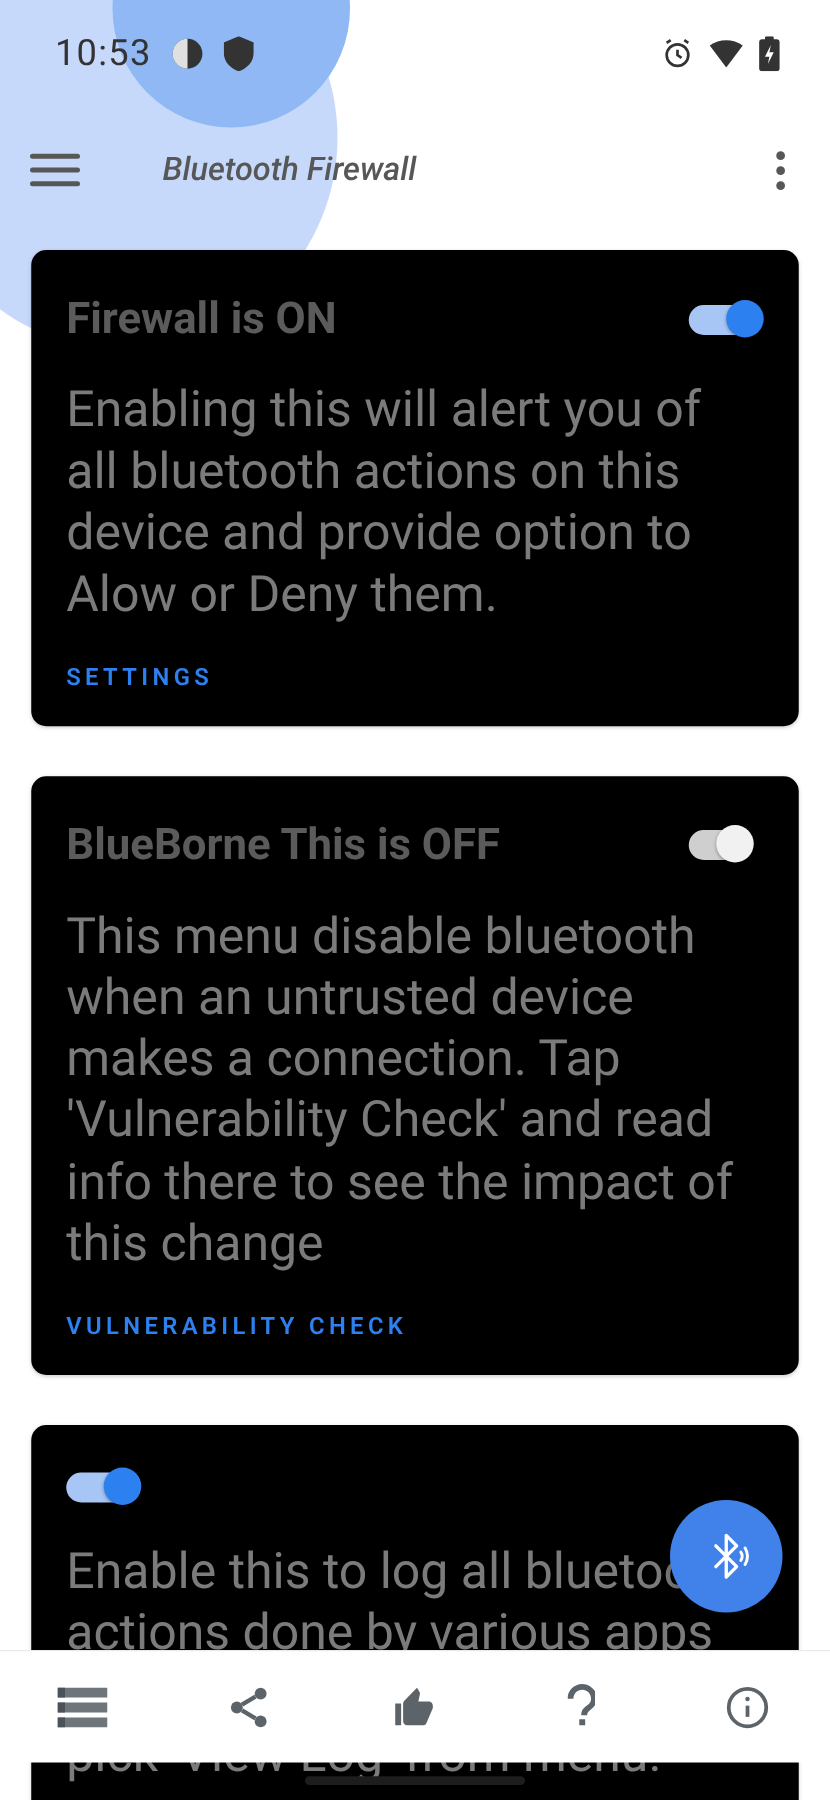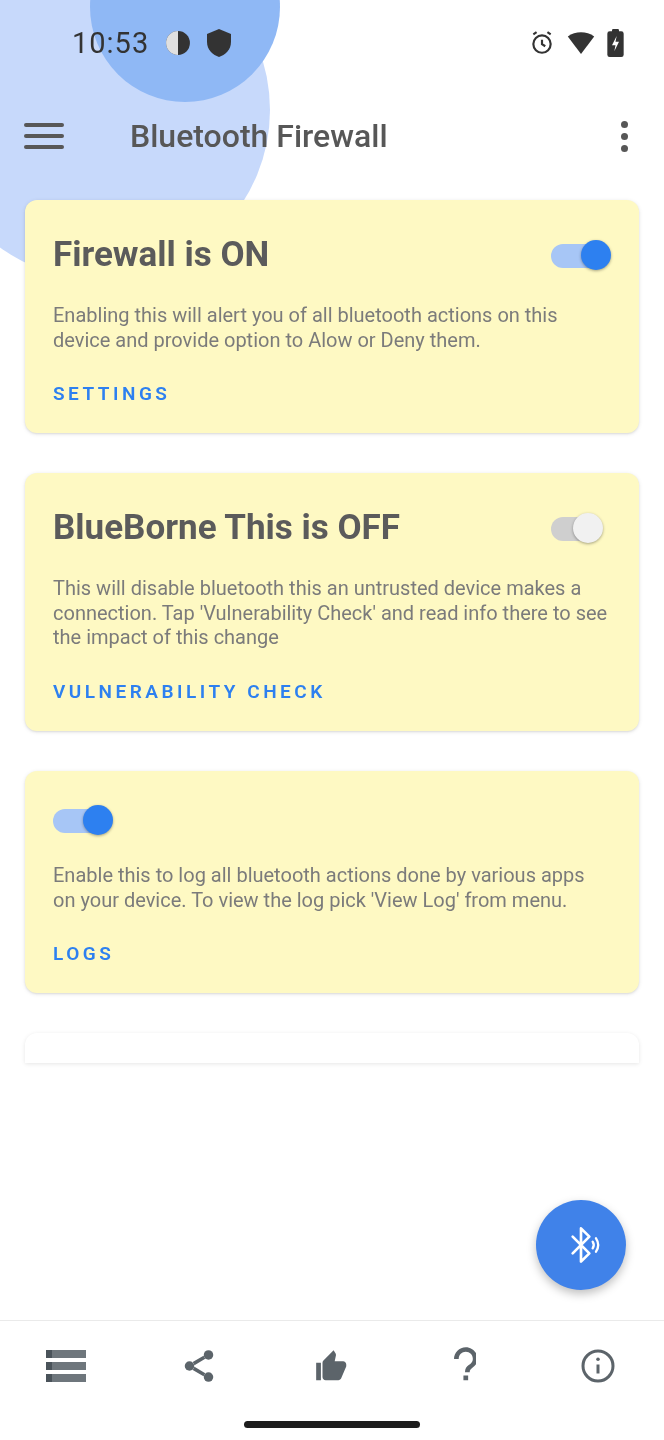--- a/index.html
+++ b/index.html
@@ -1,38 +1,38 @@
 <!DOCTYPE html>
 <html><head>
   <meta charset="utf-8">
   <style>
     * { margin:0; padding:0; box-sizing:border-box; -webkit-font-smoothing:antialiased; }
     html,body { width:664px; height:1440px; font-family:Roboto,"Helvetica Neue",Arial,sans-serif; background:#ffffff; position:relative; overflow:hidden; }
     .bg-decor { position:absolute; top:0; left:0; width:100%; height:300px; pointer-events:none; }
     .circle-1 { position:absolute; width:340px; height:340px; border-radius:50%; background:#c7d9fb; top:-60px; left:-70px; }
     .circle-2 { position:absolute; width:190px; height:190px; border-radius:50%; background:#8fb8f5; top:-88px; left:90px; }
     
-    .status-bar { position:absolute; top:0; left:0; width:100%; height:86px; display:flex; align-items:center; justify-content:space-between; padding:0 40px 0 72px; z-index:10;gap:12px; }
+    .status-bar { position:absolute; top:0; left:0; width:100%; height:86px; display:flex; align-items:center; justify-content:space-between; padding:0 40px 0 44px; z-index:10;gap:12px; }
     .sb-left { display:flex; align-items:center; gap:16px; color:#333; }
     .sb-time { font-size:29px; font-weight:400; color:#333; letter-spacing:1px; }
     .sb-right { display:flex; align-items:center; gap:12px; }
     .sb-icon { display:inline-flex; align-items:center; justify-content:center; }
     
     .app-bar { position:absolute; top:86px; left:0; width:100%; height:100px; display:flex; align-items:center; z-index:10; }
     .hamburger { width:56px; display:flex; flex-direction:column; gap:7px; margin-left:24px; cursor:pointer; }
     .hamburger span { display:block; height:4px; background:#575757; border-radius:2px; width:40px; }
-    .app-title { font-size:32px; font-weight:500; color:#575757; margin-left:50px; }
+    .app-title { font-size:26px; font-weight:500; color:#575757; margin-left:50px;font-style:italic; }
     .more-btn { position:absolute; right:20px; top:50%; transform:translateY(-50%); width:40px; height:40px; display:flex; flex-direction:column; align-items:center; justify-content:center; gap:5px; cursor:pointer; }
     .more-btn span { width:7px; height:7px; background:#575757; border-radius:50%; }
     
     .content { position:absolute; top:200px; left:0; width:100%; padding:0 25px; z-index:5; }
-    .card { background:#fef9c3; border-radius:12px; box-shadow:0 1px 4px rgba(0,0,0,0.10),0 1px 2px rgba(0,0,0,0.08); padding:34px 28px 28px; margin-bottom:40px; position:relative; }
+    .card { background:#000000; border-radius:12px; box-shadow:0 1px 4px rgba(0,0,0,0.10),0 1px 2px rgba(0,0,0,0.08); padding:34px 28px 28px; margin-bottom:40px; position:relative; }
     .card-head { display:flex; align-items:center; justify-content:space-between; margin-bottom:28px; }
     .card-title { font-size:35px; font-weight:700; color:#5b5b5b; }
-    .card-desc { font-size:20px; line-height:1.23; color:#7b7b7b; margin-bottom:30px; }
+    .card-desc { font-size:40px; line-height:1.23; color:#7b7b7b; margin-bottom:30px; }
     .card-action { font-size:19px; font-weight:600; letter-spacing:3.5px; color:#2d80f0; cursor:pointer; }
     
     .switch { position:relative; width:60px; height:30px; }
     .switch-track { position:absolute; width:50px; height:24px; border-radius:14px; top:4px; left:0; }
     .switch-thumb { position:absolute; width:30px; height:30px; border-radius:50%; top:0; box-shadow:0 1px 3px rgba(0,0,0,0.35); }
     .switch-on .switch-track { background:#a7c6f6; }
     .switch-on .switch-thumb { background:#2d80f0; left:30px; }
     .switch-off .switch-track { background:#cfcfcf; }
     .switch-off .switch-thumb { background:#f1f1f1; left:22px; }
     
@@ -117,21 +117,21 @@
   </div>
 
   <div class="card">
     <div class="card-head">
       <div class="card-title">BlueBorne This is OFF</div>
       <div class="switch switch-off">
         <div class="switch-track"></div>
           <div class="switch-thumb"></div>
       </div>
     </div>
-    <div class="card-desc">This will disable bluetooth this an untrusted device makes a connection. Tap 'Vulnerability Check' and read info there to see the impact of this change</div>
+    <div class="card-desc">This menu disable bluetooth when an untrusted device makes a connection. Tap 'Vulnerability Check' and read info there to see the impact of this change</div>
     <div class="card-action">VULNERABILITY CHECK</div>
   </div>
 
   <div class="card">
     <div class="card-head">
       <div class="switch switch-on">
         <div class="switch-track"></div>
           <div class="switch-thumb"></div>
       </div>
     </div>

